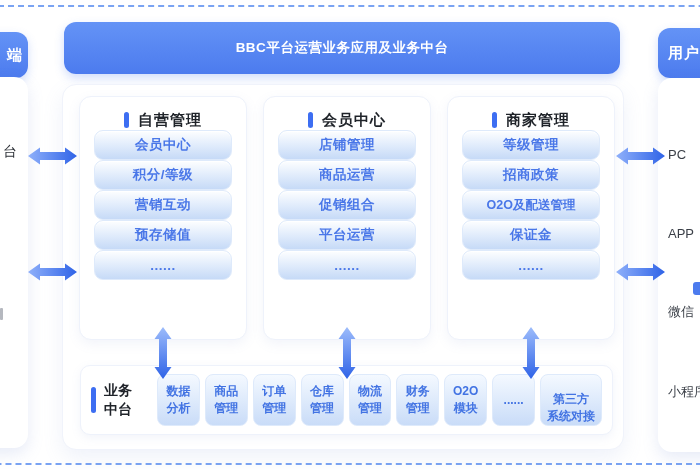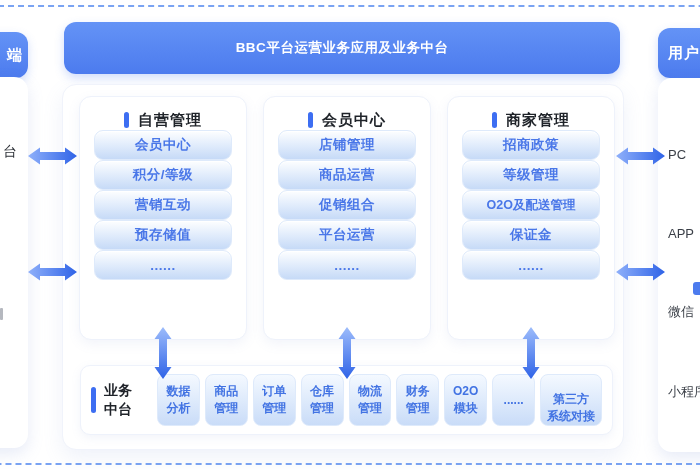--- a/index.html
+++ b/index.html
@@ -130,22 +130,22 @@
     <div class="btn">促销组合</div>
     <div class="btn">平台运营</div>
     <div class="btn">......</div>
   </div>
 
   <div class="col" style="left:447px;">
     <div class="col-title">
       <i class="accent-bar"></i>
       <span>商家管理</span>
     </div>
+    <div class="btn">等级管理</div>
     <div class="btn">招商政策</div>
-    <div class="btn">等级管理</div>
     <div class="btn small-text">O2O及配送管理</div>
     <div class="btn">保证金</div>
     <div class="btn">......</div>
   </div>
 
   <div class="strip">
     <div class="strip-label">
       <i class="accent-bar"></i>
       <div class="txt">
         <div>业务</div>

